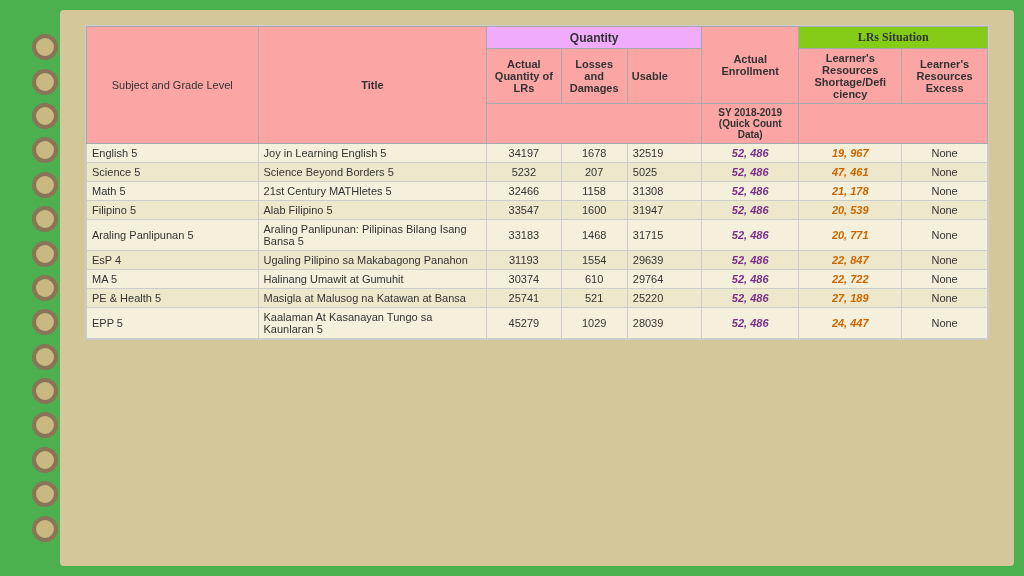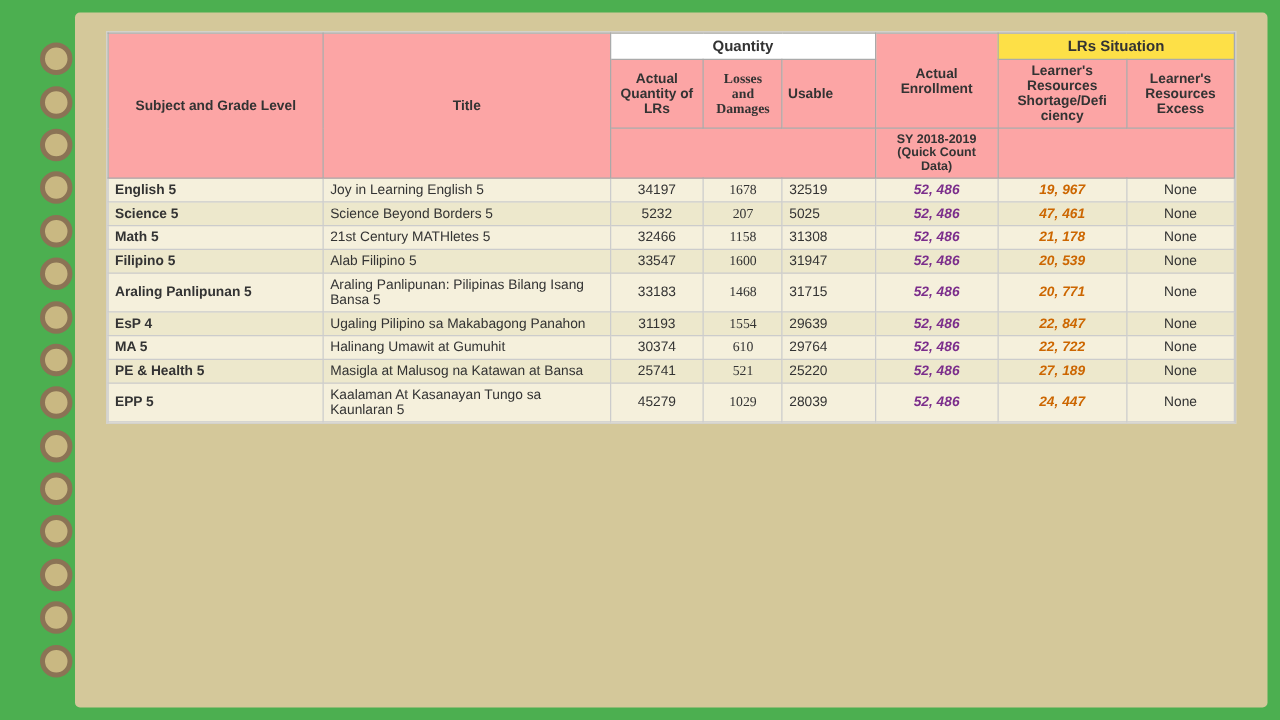--- a/index.html
+++ b/index.html
@@ -90,34 +90,34 @@
       padding: 3px 5px;
       vertical-align: middle;
       background: #f5f0dc;
       color: #333;
     }
 
     tbody tr:nth-child(even) td {
       background: #ede8cc;
     }
 
-    .col-subject { width: 150px; font-weight: bold; margin-top: 43px; }
+    .col-subject { width: 150px; font-weight: normal; margin-top: 43px; }
     .col-title { width: 200px; }
     .col-qty { width: 65px; text-align: center; }
-    .col-losses { width: 55px; text-align: center; font-family: Liberation Serif, serif; }
+    .col-losses { width: 55px; text-align: center; }
     .col-usable { width: 65px; text-align: left; }
     .col-enrollment { width: 85px; text-align: center; }
     .col-shortage { width: 90px; text-align: center; }
     .col-excess { width: 75px; text-align: center; }
 
     .purple-bold { color: #7B2D8B; font-weight: bold; font-style: italic; }
     .orange-bold { color: #CC6600; font-weight: bold; font-style: italic; }
 
-    .header-quantity { background-color: #ffffff; }
-    .header-lrs { background-color: #fde047; }
+    .header-quantity { background-color: #f0abfc; }
+    .header-lrs { background-color: #84cc16; font-family: Liberation Serif, serif; }
 
     th.group-header {
       font-size: 12px;
       font-weight: bold;
     }
   </style>
 </head>
 <body>
 
 <div class="main-container">

